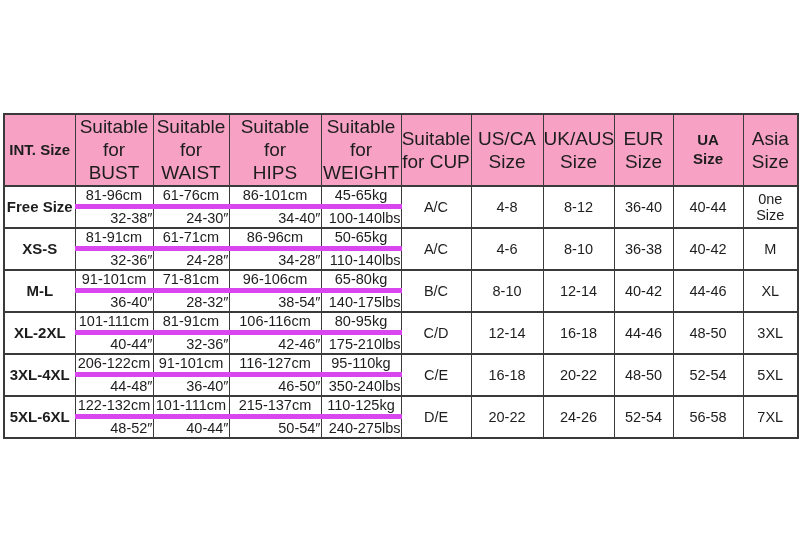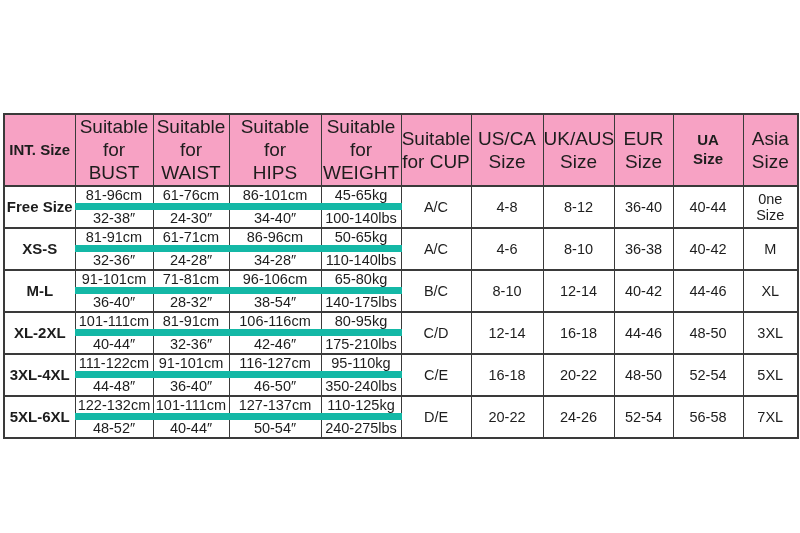--- a/index.html
+++ b/index.html
@@ -22,21 +22,21 @@
   thead th {
     background: #f7a2c4;
     font-weight: normal; font-size: 19px; line-height: 1.22;
     border-bottom: 2px solid #3a3a3a;
   }
   thead th.hdr-bold { font-weight: bold; font-size: 15px; }
   tbody tr { height: 21px; }
   tbody td { font-size: 14.5px; }
   td.size-label { font-weight: bold; font-size: 15px; }
   td.sub-top { border-bottom: 5px solid #d946ef; }
-  td.sub-bot { border-top: 7px solid #14b8a6; }
+  td.sub-bot { border-top: 2px solid #14b8a6; text-align: right; }
   tr.row-in td { border-bottom: 2px solid #3a3a3a; }
   td.span2 { border-bottom: 2px solid #3a3a3a; }
 </style>
 </head>
 <body>
 
 <table class="size-chart">
   <colgroup>
     <col style="width:71px">
       <col style="width:78px">
@@ -142,21 +142,21 @@
     </tr>
     <tr class="row-in">
       <td class="sub-bot">40-44″</td>
       <td class="sub-bot">32-36″</td>
       <td class="sub-bot">42-46″</td>
       <td class="sub-bot">175-210lbs</td>
     </tr>
 
     <tr class="row-cm">
       <td class="size-label span2" rowspan="2">3XL-4XL</td>
-      <td class="sub-top">111-122cm</td>
+      <td class="sub-top">206-122cm</td>
       <td class="sub-top">91-101cm</td>
       <td class="sub-top">116-127cm</td>
       <td class="sub-top">95-110kg</td>
       <td class="span2" rowspan="2">C/E</td>
       <td class="span2" rowspan="2">16-18</td>
       <td class="span2" rowspan="2">20-22</td>
       <td class="span2" rowspan="2">48-50</td>
       <td class="span2" rowspan="2">52-54</td>
       <td class="span2" rowspan="2">5XL</td>
     </tr>
@@ -164,21 +164,21 @@
       <td class="sub-bot">44-48″</td>
       <td class="sub-bot">36-40″</td>
       <td class="sub-bot">46-50″</td>
       <td class="sub-bot">350-240lbs</td>
     </tr>
 
     <tr class="row-cm">
       <td class="size-label span2" rowspan="2">5XL-6XL</td>
       <td class="sub-top">122-132cm</td>
       <td class="sub-top">101-111cm</td>
-      <td class="sub-top">127-137cm</td>
+      <td class="sub-top">215-137cm</td>
       <td class="sub-top">110-125kg</td>
       <td class="span2" rowspan="2">D/E</td>
       <td class="span2" rowspan="2">20-22</td>
       <td class="span2" rowspan="2">24-26</td>
       <td class="span2" rowspan="2">52-54</td>
       <td class="span2" rowspan="2">56-58</td>
       <td class="span2" rowspan="2">7XL</td>
     </tr>
     <tr class="row-in">
       <td class="sub-bot">48-52″</td>

